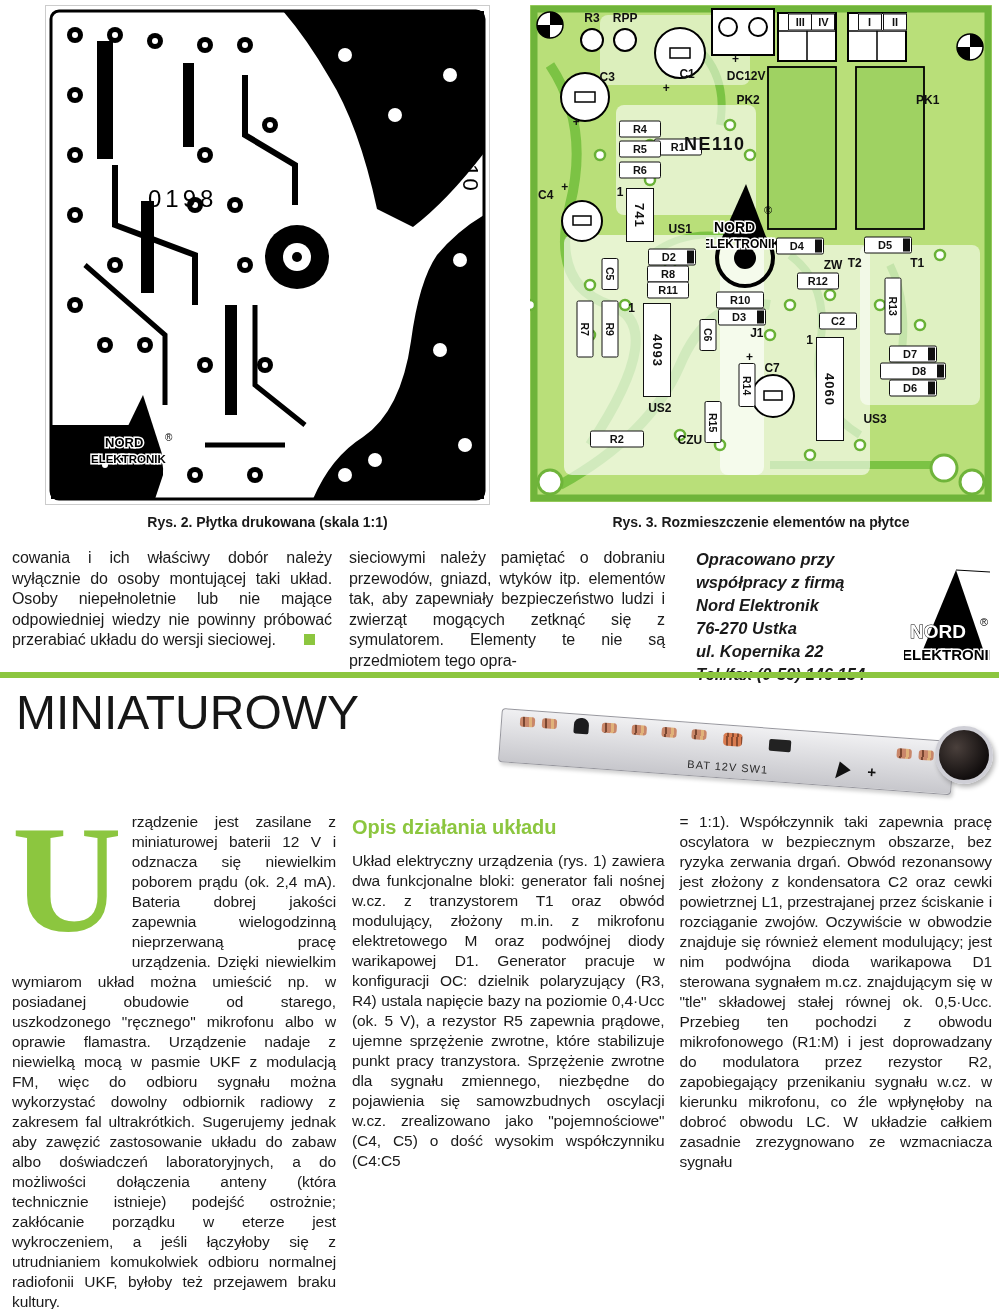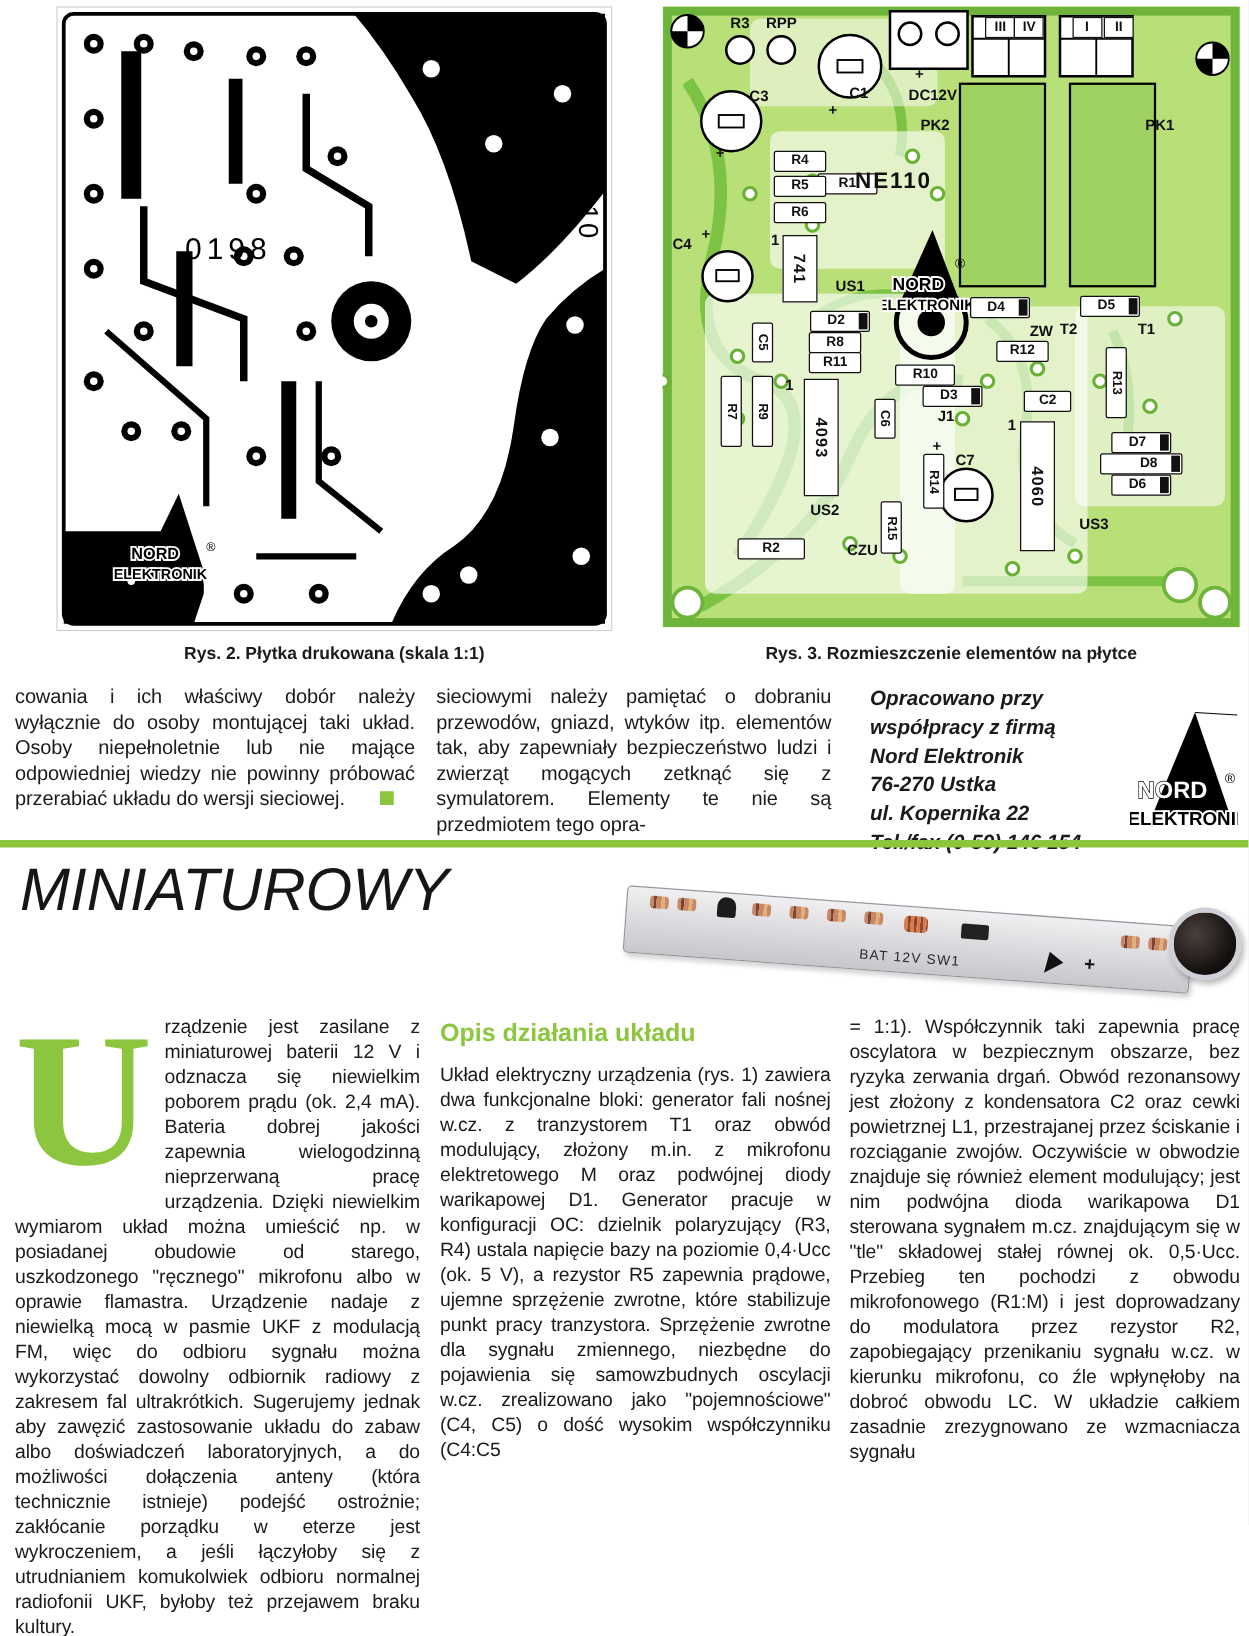--- a/index.html
+++ b/index.html
@@ -39,21 +39,21 @@
   .top-cols p{margin:0;font-size:16px;line-height:20.5px;text-align:justify;letter-spacing:-0.1px;}
   .end-bullet{display:inline-block;width:11px;height:11px;background:#8cc63f;margin-left:28px;vertical-align:baseline;}
   .infobox{display:flex;gap:6px;padding-left:14px;}
   .infobox-lines{flex:1;font-style:italic;font-weight:bold;font-size:16.5px;line-height:23px;}
   .infobox-line.first{font-weight:bold;}
   .infobox-logo{width:86px;position:relative;margin-top:6px;}
   
   .green-rule{position:absolute;top:672px;left:0;width:999px;height:6px;background:#8cc63f;}
   
   .page-title{position:absolute;top:686px;left:16px;width:470px;margin:0;
-     font-size:48px;line-height:1.13;font-weight:normal;letter-spacing:0px;color:#161616;font-style:italic;}
+     font-size:48px;line-height:1.13;font-weight:normal;letter-spacing:0px;color:#161616;}
   .photo{position:absolute;top:682px;left:488px;width:507px;height:126px;}
   .strip{position:absolute;left:12px;top:26px;width:452px;height:52px;
      background:linear-gradient(#f0f0f2,#c7c7cc);border:1px solid #97979e;border-radius:4px;
      transform:rotate(4.2deg);transform-origin:left center;box-shadow:2px 3px 4px rgba(0,0,0,0.18);}
   .strip .res{position:absolute;top:6px;width:15px;height:10px;border-radius:3px;
      background:linear-gradient(90deg,#c9876a 0 3px,#7a4630 3px 5px,#c9876a 5px 9px,#e0b27a 9px 12px,#c9876a 12px);}
   .strip .transistor{position:absolute;top:3px;width:15px;height:16px;background:#1c1c1e;border-radius:7px 7px 2px 2px;}
   .strip .coil{position:absolute;top:7px;width:19px;height:13px;border-radius:4px;
      background:repeating-linear-gradient(90deg,#d97b4f 0 3px,#8a4a2e 3px 5px);}
   .strip .switch{position:absolute;top:10px;width:22px;height:12px;background:#222;border-radius:2px;}
@@ -272,21 +272,21 @@
           <div class="pcb-label k-text" style="left: 3.4%; top: 38.2%;">C4</div>
           <div class="pcb-label k-text" style="left: 7.5%; top: 36.6%;">+</div>
           <div class="pcb-label k-text" style="left: 19.5%; top: 37.6%;">1</div>
           <div class="pcb-label k-chip" style="left: 23.8%; top: 42.3%; height: 52px;">741</div>
           <div class="pcb-label k-text" style="left: 32.5%; top: 45.1%;">US1</div>
           <div class="pcb-label k-dbox" style="left: 30.7%; top: 50.7%;">D2</div>
           <div class="pcb-label k-box" style="left: 29.9%; top: 54.1%;">R8</div>
           <div class="pcb-label k-box" style="left: 29.9%; top: 57.3%;">R11</div>
           <div class="pcb-label k-vbox" style="left: 17.3%; top: 54.1%; height: 30px;">C5</div>
           <div class="pcb-label k-box" style="left: 45.5%; top: 59.4%; width: 46px;">R10</div>
-          <div class="pcb-label k-dbox" style="left: 45.9%; top: 62.8%; margin-left: 20px;">D3</div>
+          <div class="pcb-label k-dbox" style="left: 45.9%; top: 62.8%;">D3</div>
           <div class="pcb-label k-text" style="left: 65.6%; top: 52.3%;">ZW</div>
           <div class="pcb-label k-text" style="left: 70.3%; top: 52%;">T2</div>
           <div class="pcb-label k-text" style="left: 83.8%; top: 52%;">T1</div>
           <div class="pcb-label k-box" style="left: 62.3%; top: 55.5%;">R12</div>
           <div class="pcb-label k-dbox" style="left: 58.4%; top: 48.5%;">D4</div>
           <div class="pcb-label k-dbox" style="left: 77.5%; top: 48.3%; text-align: right;">D5</div>
           <div class="pcb-label k-vbox" style="left: 78.6%; top: 60.5%; height: 55px;">R13</div>
           <div class="pcb-label k-box" style="left: 66.7%; top: 63.6%; width: 36px;">C2</div>
           <div class="pcb-label k-text" style="left: 49.1%; top: 66%;">J1</div>
           <div class="pcb-label k-vbox" style="left: 11.9%; top: 65.2%; height: 55px;">R7</div>

